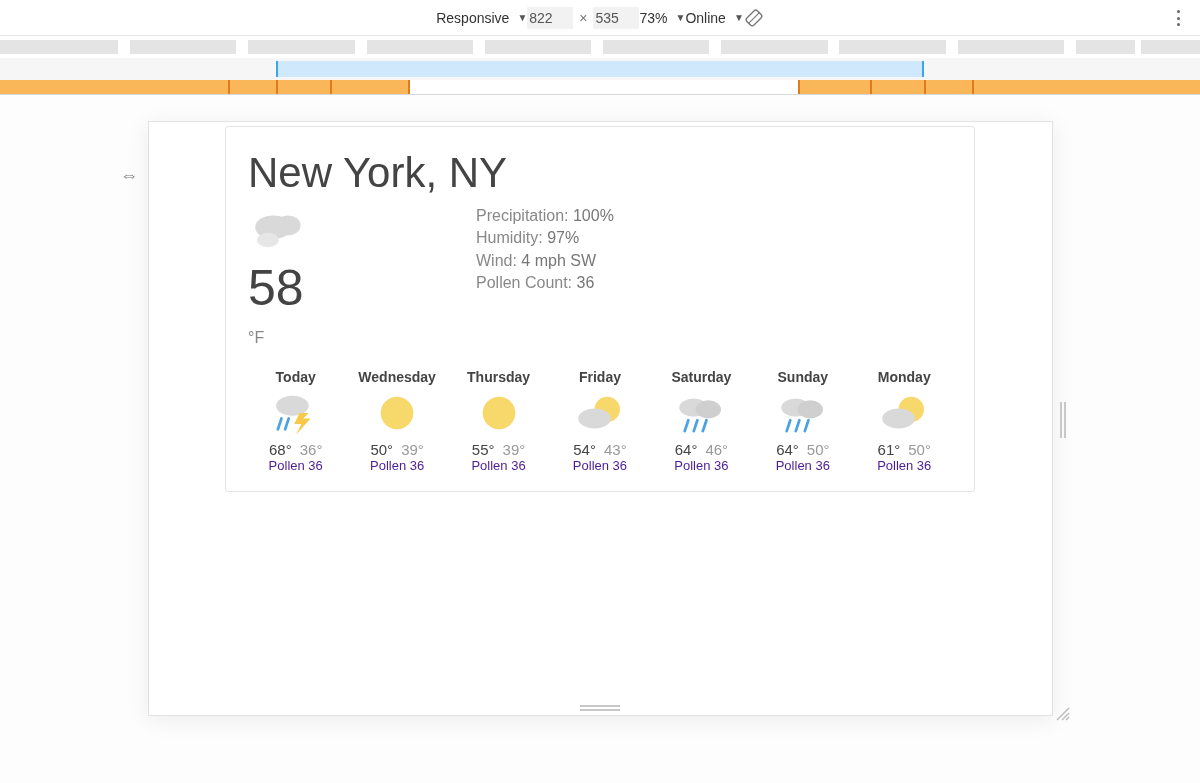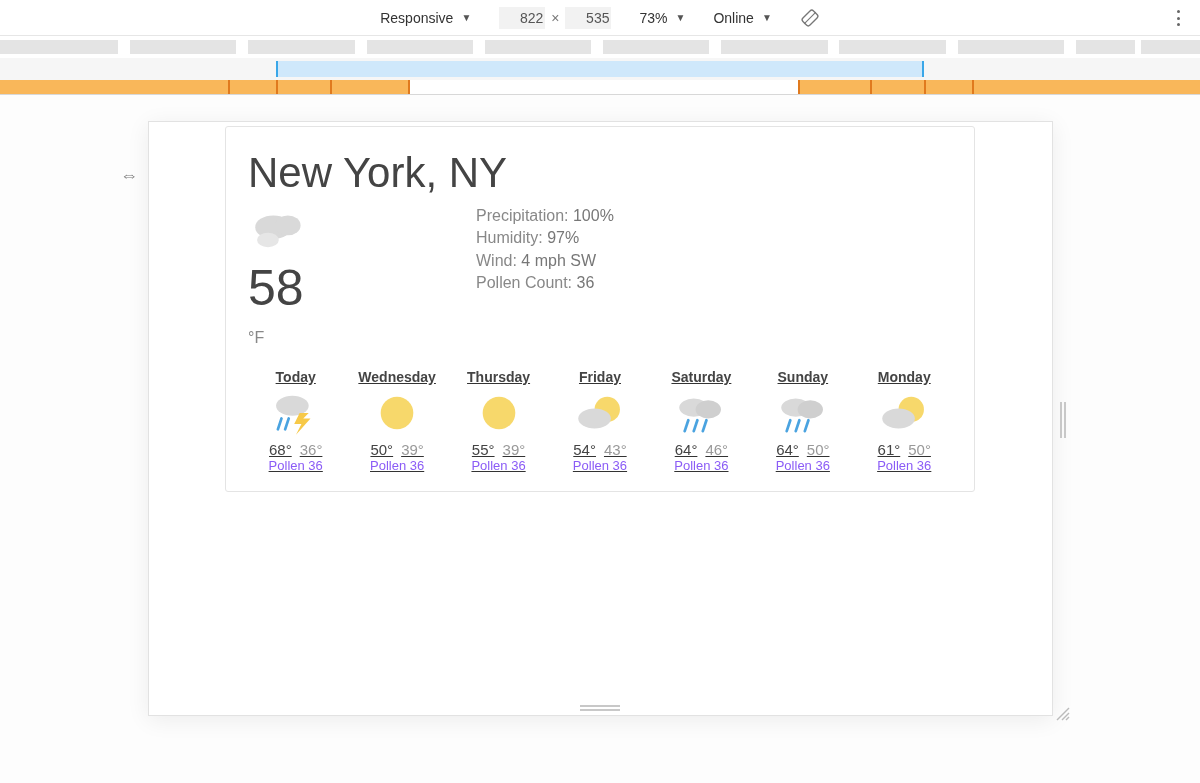--- a/index.html
+++ b/index.html
@@ -4,32 +4,32 @@
 <style>
   * { box-sizing: border-box; }
   html, body { margin:0; padding:0; font-family: Arial, Helvetica, sans-serif; background:#fff; color:#333; -webkit-font-smoothing:antialiased; }
 
   
   .rsp-toolbar {
     height:36px;
     display:flex;
     align-items:center;
     justify-content:center;
-    gap:28px;
+    gap:0;
     font-size:14px;
     color:#333;
     border-bottom:1px solid #e6e6e6;
     position:relative;
   }
   .rsp-toolbar .seg { display:flex; align-items:center; gap:6px; }
   .rsp-input {
     width:46px; height:22px;
     border:none;
     background:#f2f2f2;
-    text-align:right;
+    text-align:left;
     font-size:14px;
     color:#555;
   }
   .times { color:#777; }
   .caret { font-size:10px; color:#555; margin-left:2px; }
   .rotate-icon { width:20px; height:20px; }
   .kebab {
     position:absolute; right:14px; top:8px;
     width:16px; height:20px;
     display:flex; flex-direction:column; justify-content:space-between; align-items:center;
@@ -106,27 +106,27 @@
   .wc-details {
     margin-left:150px;
     color:#777; font-size:16px; line-height:1.4;
   }
   .wc-details .lbl { color:#888; }
 
   .forecast {
     display:flex; gap:6px; margin-top:22px; justify-content:space-between;
   }
   .day {
-    flex:1; text-align:center; font-size:14px;text-decoration:underline;
+    flex:1; text-align:center; font-size:14px;
   }
   .day .dname { font-weight:700; color:#444; margin-bottom:4px; }
   .day svg { display:block; margin:0 auto 4px auto; }
   .day .temps { font-size:15px; color:#444; }
   .day .temps .lo { color:#999; margin-left:8px; }
-  .day .pollen { font-size:13px; color:#8b5cf6; }
+  .day .pollen { font-size:13px; color:#4c1d95; }
 </style>
 </head>
 <body>
 
 <div class="rsp-toolbar">
   <div class="seg">
     <span>Responsive</span>
     <span class="caret">▼</span>
   </div>
   <div class="seg">

